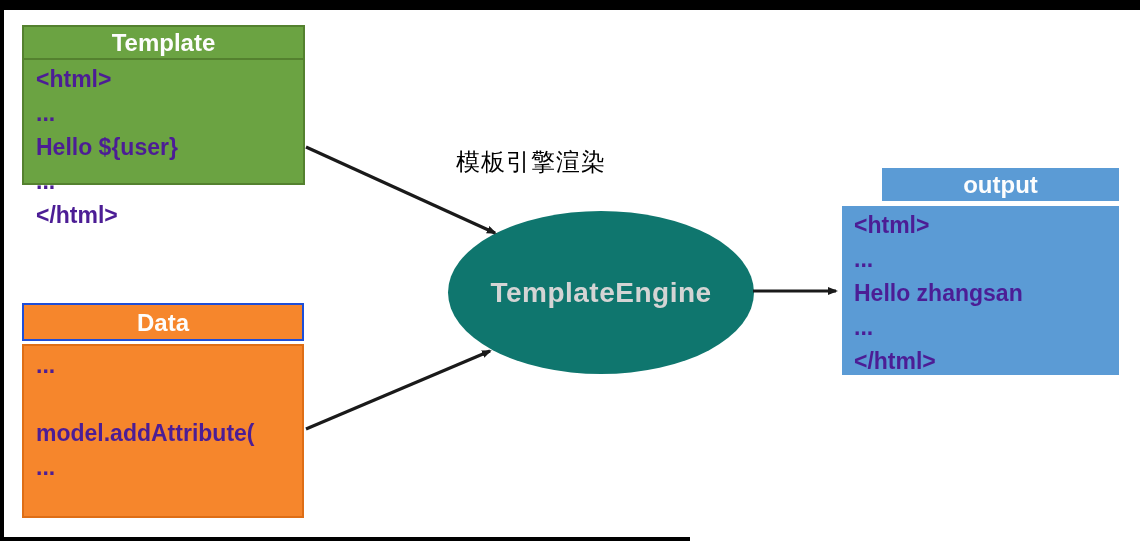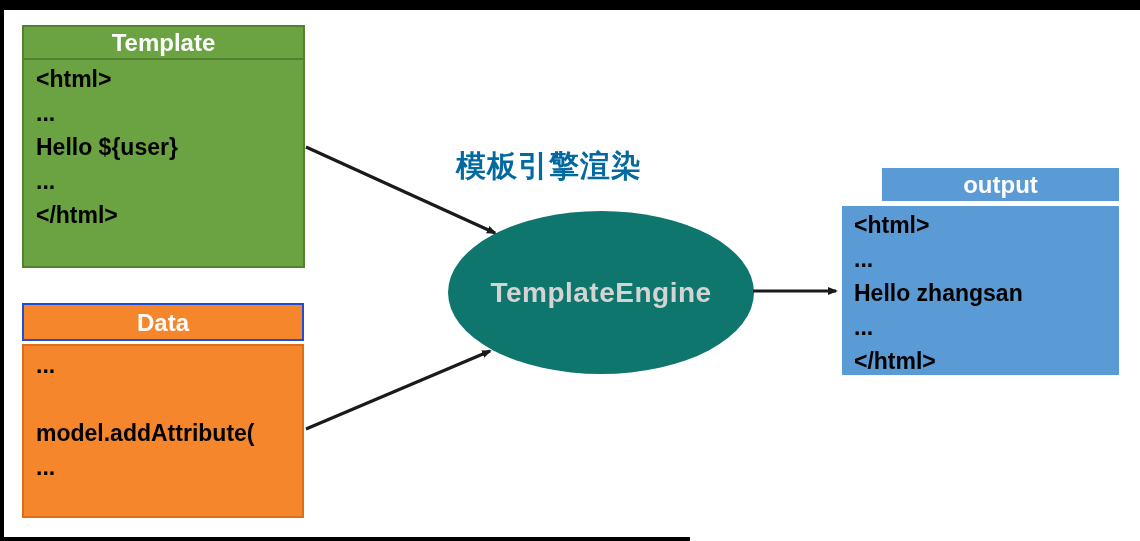--- a/index.html
+++ b/index.html
@@ -12,27 +12,27 @@
   .left-bar{left:0;top:0;width:4px;height:541px;}
   .bottom-bar{left:0;top:537px;width:690px;height:4px;}
 
   .box{position:absolute;box-sizing:border-box;}
   .box-header{
     box-sizing:border-box;text-align:center;color:#fdfdfd;
     font-size:24px;font-weight:700;
   }
   .box-body{box-sizing:border-box;padding:2px 0 0 12px;overflow:hidden;}
   .code-line{
-    height:34px;line-height:34px;color:#000000;
+    height:34px;line-height:34px;color:#4c1d95;
     font-size:23px;font-weight:700;white-space:pre;
   }
 
   
   .box-green{
-    left:22px;top:25px;width:283px;height:243px;
+    left:22px;top:25px;width:283px;height:160px;
     background:#6BA342;border:2px solid #54812F;
   }
   .box-green .box-header{height:33px;line-height:31px;border-bottom:2px solid #54812F;}
   .box-green .box-body{height:167px;}
 
   
   .box-orange{left:22px;top:303px;width:282px;height:215px;}
   .box-orange .box-header{
     height:38px;line-height:36px;background:#F6862C;border:2px solid #1d4ed8;
   }
@@ -49,21 +49,21 @@
     position:absolute;left:448px;top:211px;width:306px;height:163px;
     background:#0f766e;border-radius:50%;
     display:flex;align-items:center;justify-content:center;
   }
   .engine-label{
     color:#d4d4d4;font-size:28px;font-weight:600;letter-spacing:0.5px;
   }
 
   .annotation{
     position:absolute;left:456px;top:146px;
-    color:#0369a1;font-size:30px;font-weight:700;letter-spacing:1px;
+    color:#000000;font-size:24px;font-weight:400;letter-spacing:1px;
     white-space:nowrap;
   }
 
   .arrows{position:absolute;left:0;top:0;width:1140px;height:541px;pointer-events:none;}
 </style>
 </head>
 <body>
 
 <div class="stage">
 

